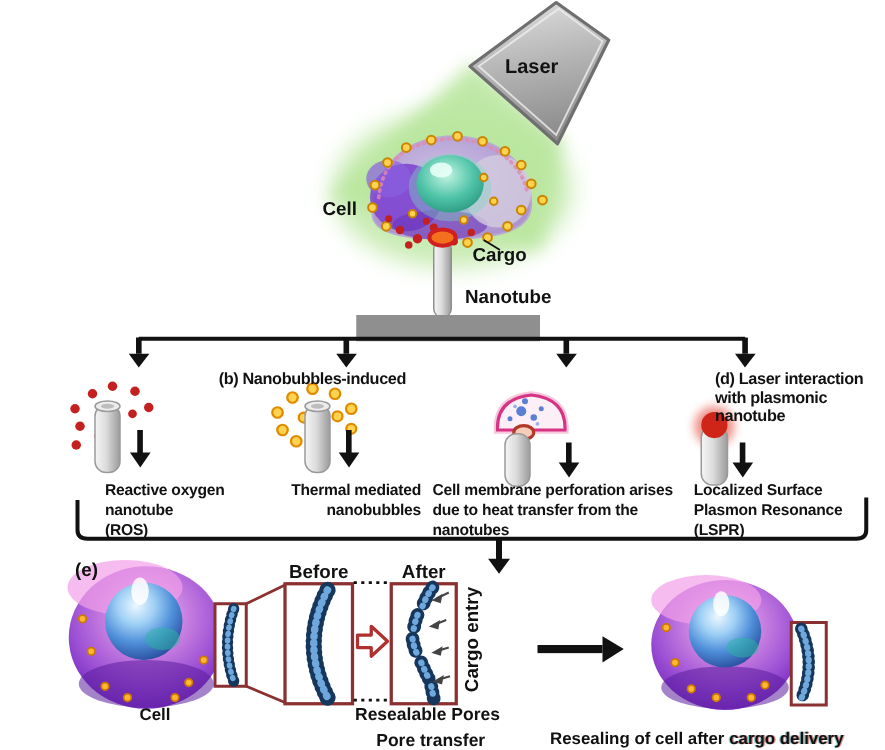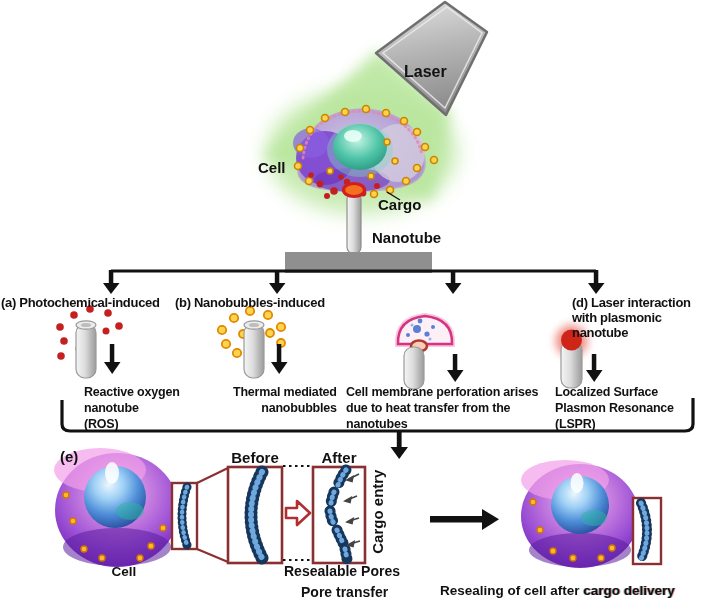--- a/index.html
+++ b/index.html
@@ -1,21 +1,21 @@
 <!DOCTYPE html>
 <html><head>
 <meta charset="utf-8">
 <style>
   html,body{margin:0;padding:0;background:#fff;}
   #fig{position:relative;width:708px;height:600px;background:#fff;overflow:hidden;
        font-family:"Liberation Sans",sans-serif;color:#111;}
   #art{position:absolute;left:0;top:0;}
   .lbl{position:absolute;font-weight:bold;color:#111;white-space:nowrap;line-height:1.15;}
   .ml{white-space:pre-line;}
-  .s16{font-size:16px;margin-top:18px;}
+  .s16{font-size:16px;}
   .s15{font-size:15px;}
   .s14{font-size:14px;}
   .s135{font-size:13.5px;}
   .s13{font-size:13px;letter-spacing:-0.3px;}
   .s125{font-size:12.5px;line-height:16px;letter-spacing:-0.2px;}
   .ctr{text-align:center;}
   .rgt{text-align:left;}
   .rot{transform:rotate(-90deg);transform-origin:center center;}
   .ghost{text-shadow:1px 0 rgba(205,45,45,.55),-1px 0 rgba(0,150,150,.45);}
 </style>
@@ -316,21 +316,20 @@
     <path d="M641,503 Q653,531 641,559" fill="none" stroke="#16365c" stroke-width="10" stroke-dasharray="0.5 4" stroke-linecap="round"></path>
     <path d="M641,503 Q653,531 641,559" fill="none" stroke="#6fa8dc" stroke-width="5" stroke-dasharray="0.5 4.6" stroke-linecap="round"></path>
   </g>
 </svg>
 
   <div class="lbl s16" style="left:404px;top:45px;width:66px;">Laser</div>
   <div class="lbl s15" style="left:258px;top:159px;">Cell</div>
   <div class="lbl s15" style="left:378px;top:196px;">Cargo</div>
   <div class="lbl s15" style="left:372px;top:229px;">Nanotube</div>
 
-  <div class="lbl s13" style="left:1px;top:296px;">(a) Photochemical-induced</div>
   <div class="lbl s13" style="left:175px;top:296px;">(b) Nanobubbles-induced</div>
   <div class="lbl s13 ml rgt" style="left:572px;top:296px;width:134px;white-space:pre-line;">(d) Laser interaction
 with plasmonic
 nanotube</div>
 
   <div class="lbl s125 ml" style="left:84px;top:384px;">Reactive oxygen
 nanotube
 (ROS)</div>
   <div class="lbl s125 ml" style="left:233px;top:384px;text-align:right;">Thermal mediated
 nanobubbles</div>

